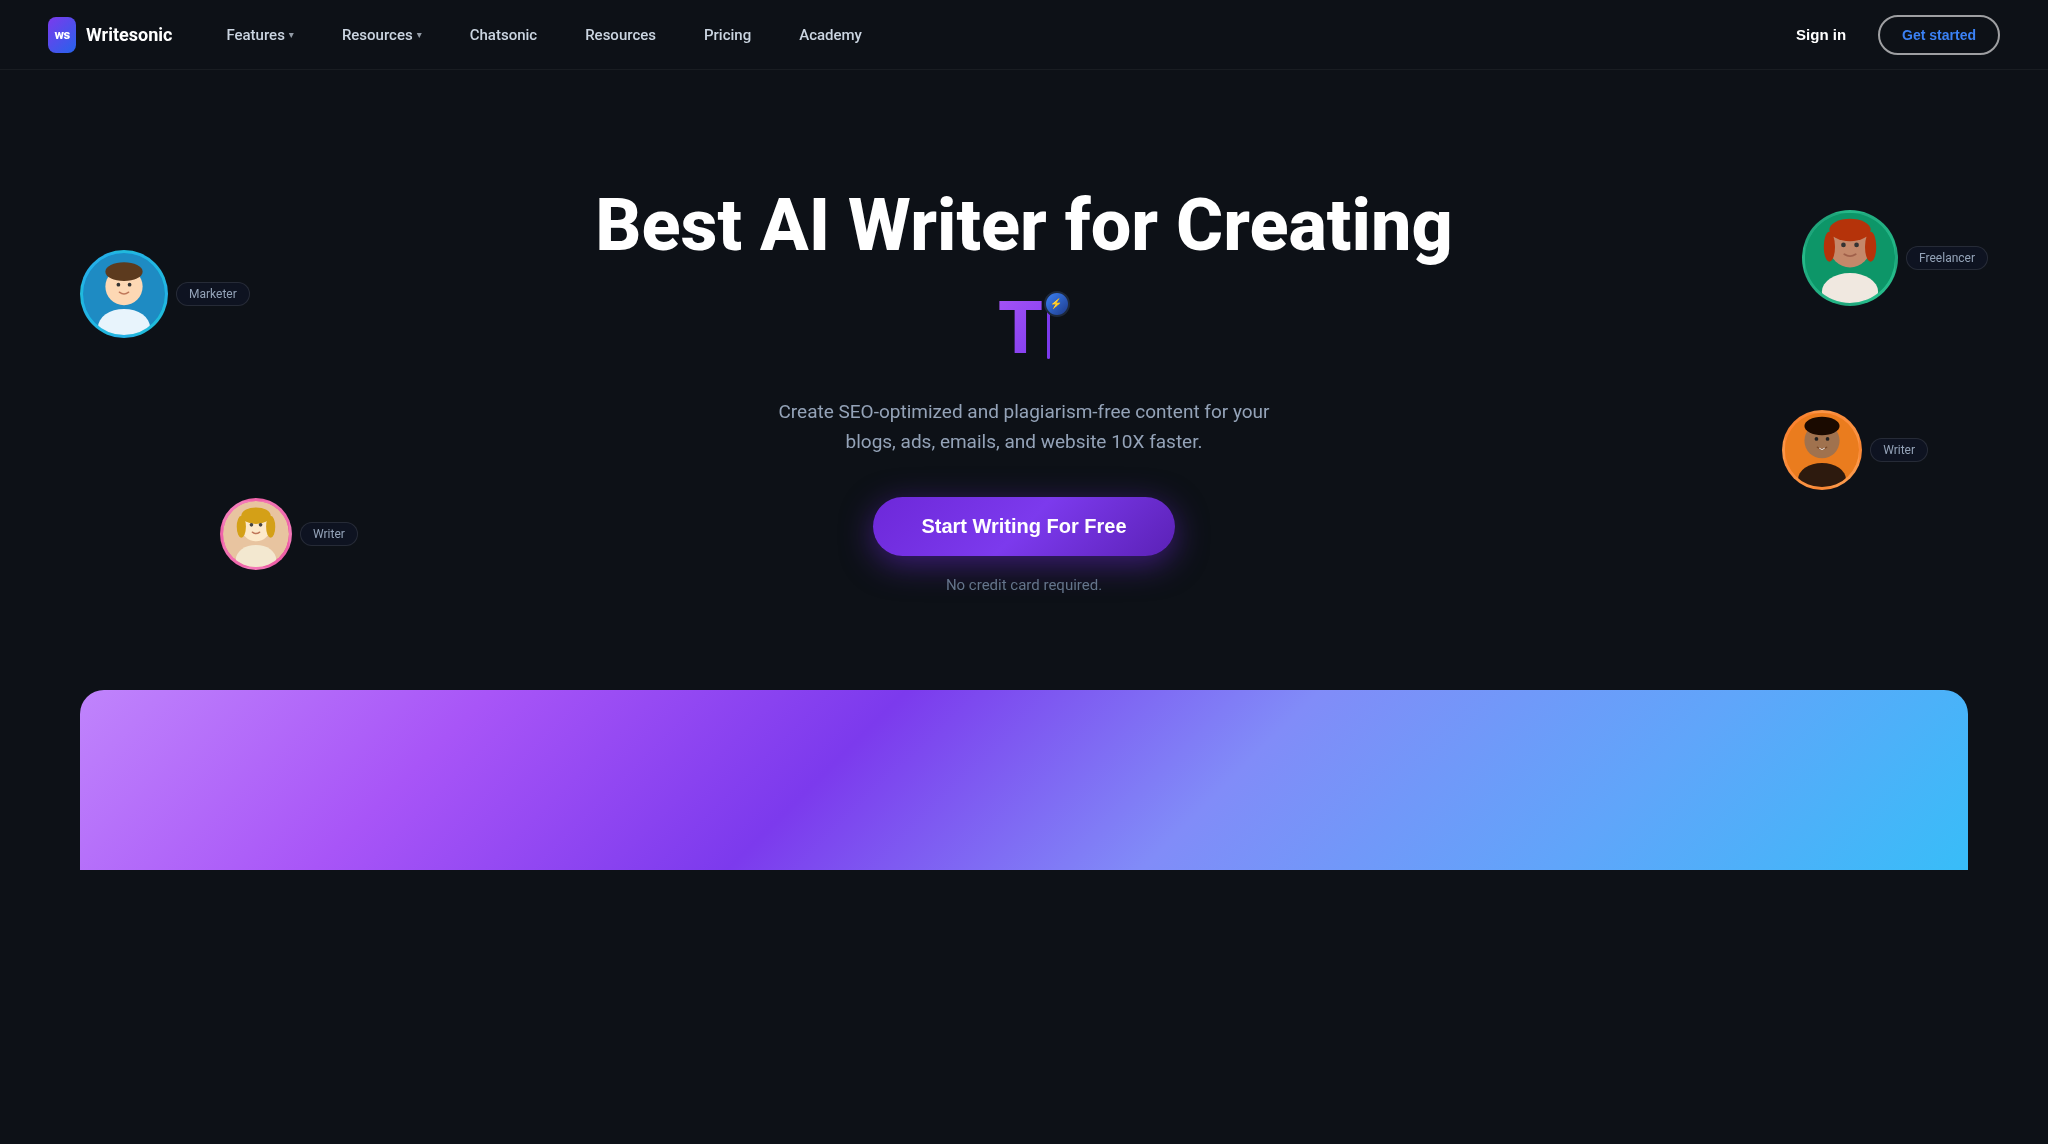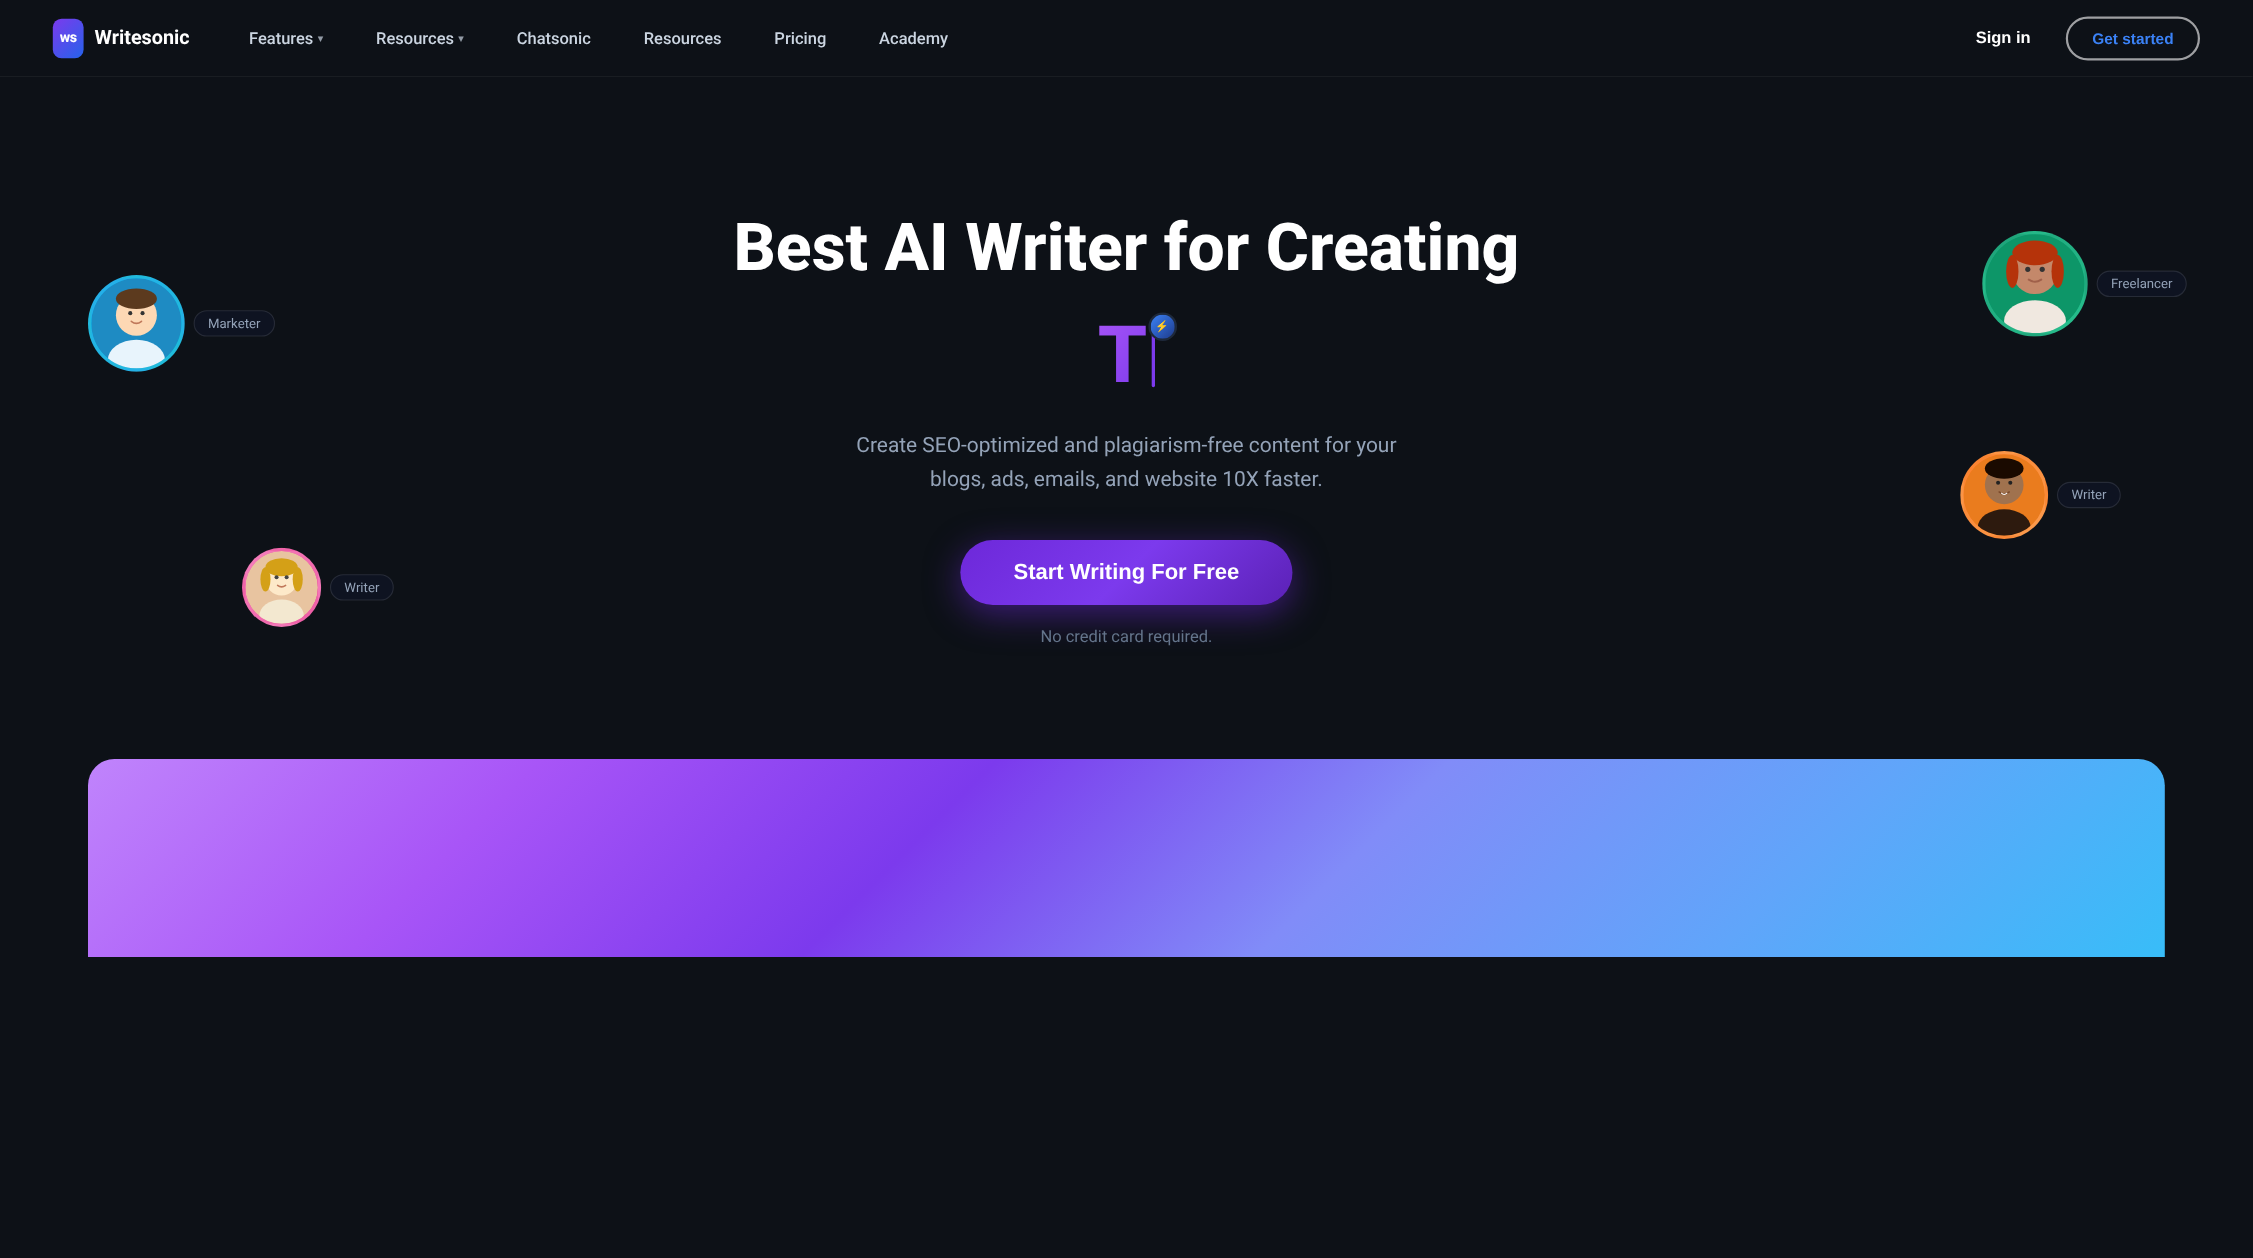--- a/index.html
+++ b/index.html
@@ -118,21 +118,21 @@
       flex-direction: column;
       align-items: center;
       justify-content: center;
       padding: 80px 48px 60px;
       min-height: 620px;
       text-align: center;
       overflow: hidden;
     }
 
     .hero-title {
-      font-size: 60px;
+      font-size: 72px;
       font-weight: 800;
       line-height: 1.1;
       color: #ffffff;
       max-width: 900px;
       margin-bottom: 24px;
     }
 
     .typing-area {
       display: flex;
       align-items: center;

